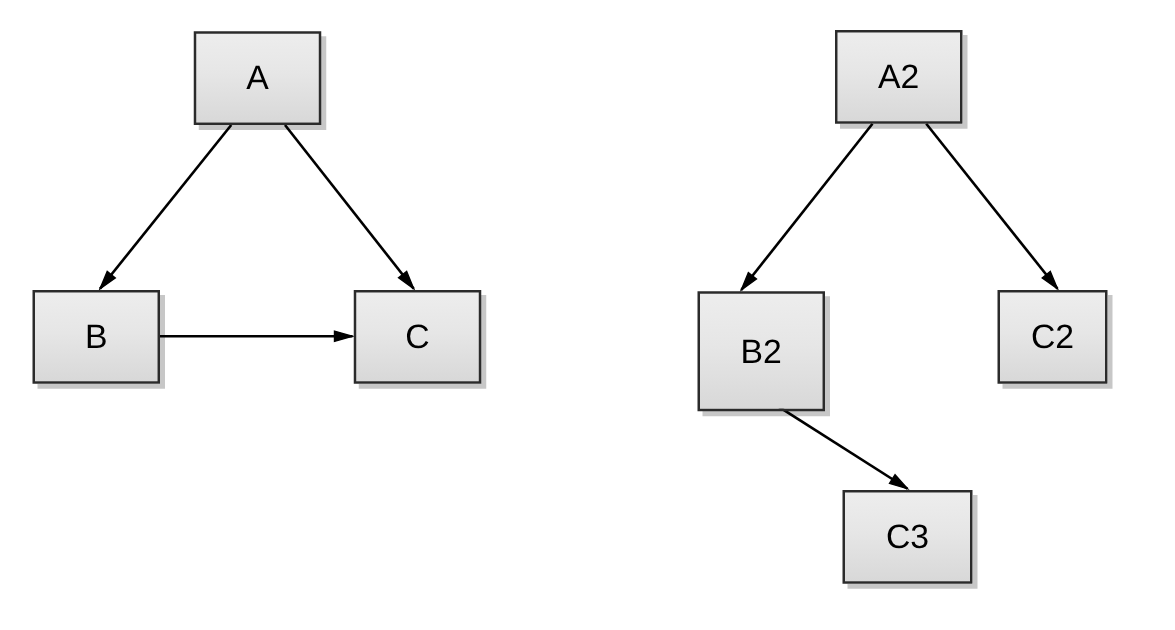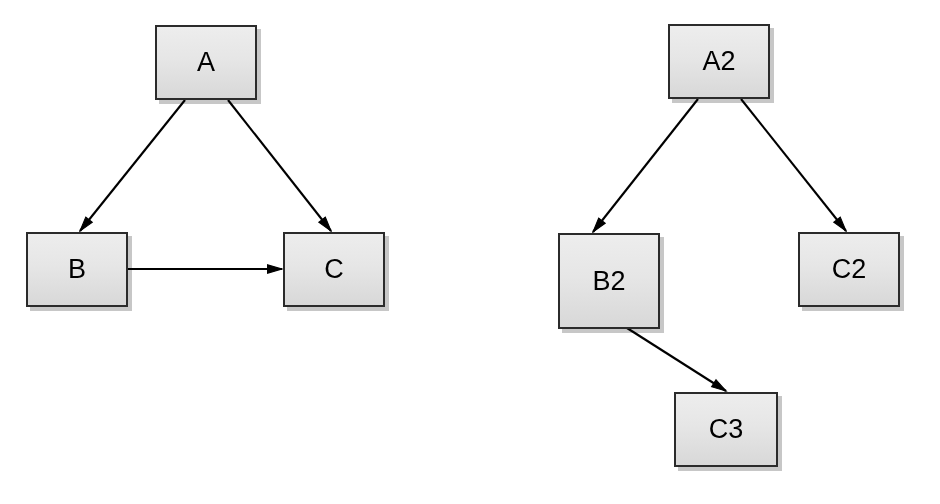--- a/index.html
+++ b/index.html
@@ -89,21 +89,21 @@
       </div>
       <div class="node" style="left: 283px; top: 232px; width: 102px; height: 75px;">
         <span class="node-label">C</span>
       </div>
       <div class="node" style="left: 668px; top: 24px; width: 102px; height: 75px;">
         <span class="node-label">A2</span>
       </div>
       <div class="node" style="left: 541px; top: 233px; width: 102px; height: 96px; margin-left: 17px;">
         <span class="node-label">B2</span>
       </div>
-      <div class="node" style="left: 798px; top: 232px; width: 102px; height: 75px; text-align: center;">
+      <div class="node" style="left: 798px; top: 232px; width: 88px; height: 75px; text-align: center;">
         <span class="node-label">C2</span>
       </div>
       <div class="node" style="left: 674px; top: 392px; width: 104px; height: 75px; justify-content: center;">
         <span class="node-label">C3</span>
       </div>
     </div>
 
 </div>
 
 </body></html>

